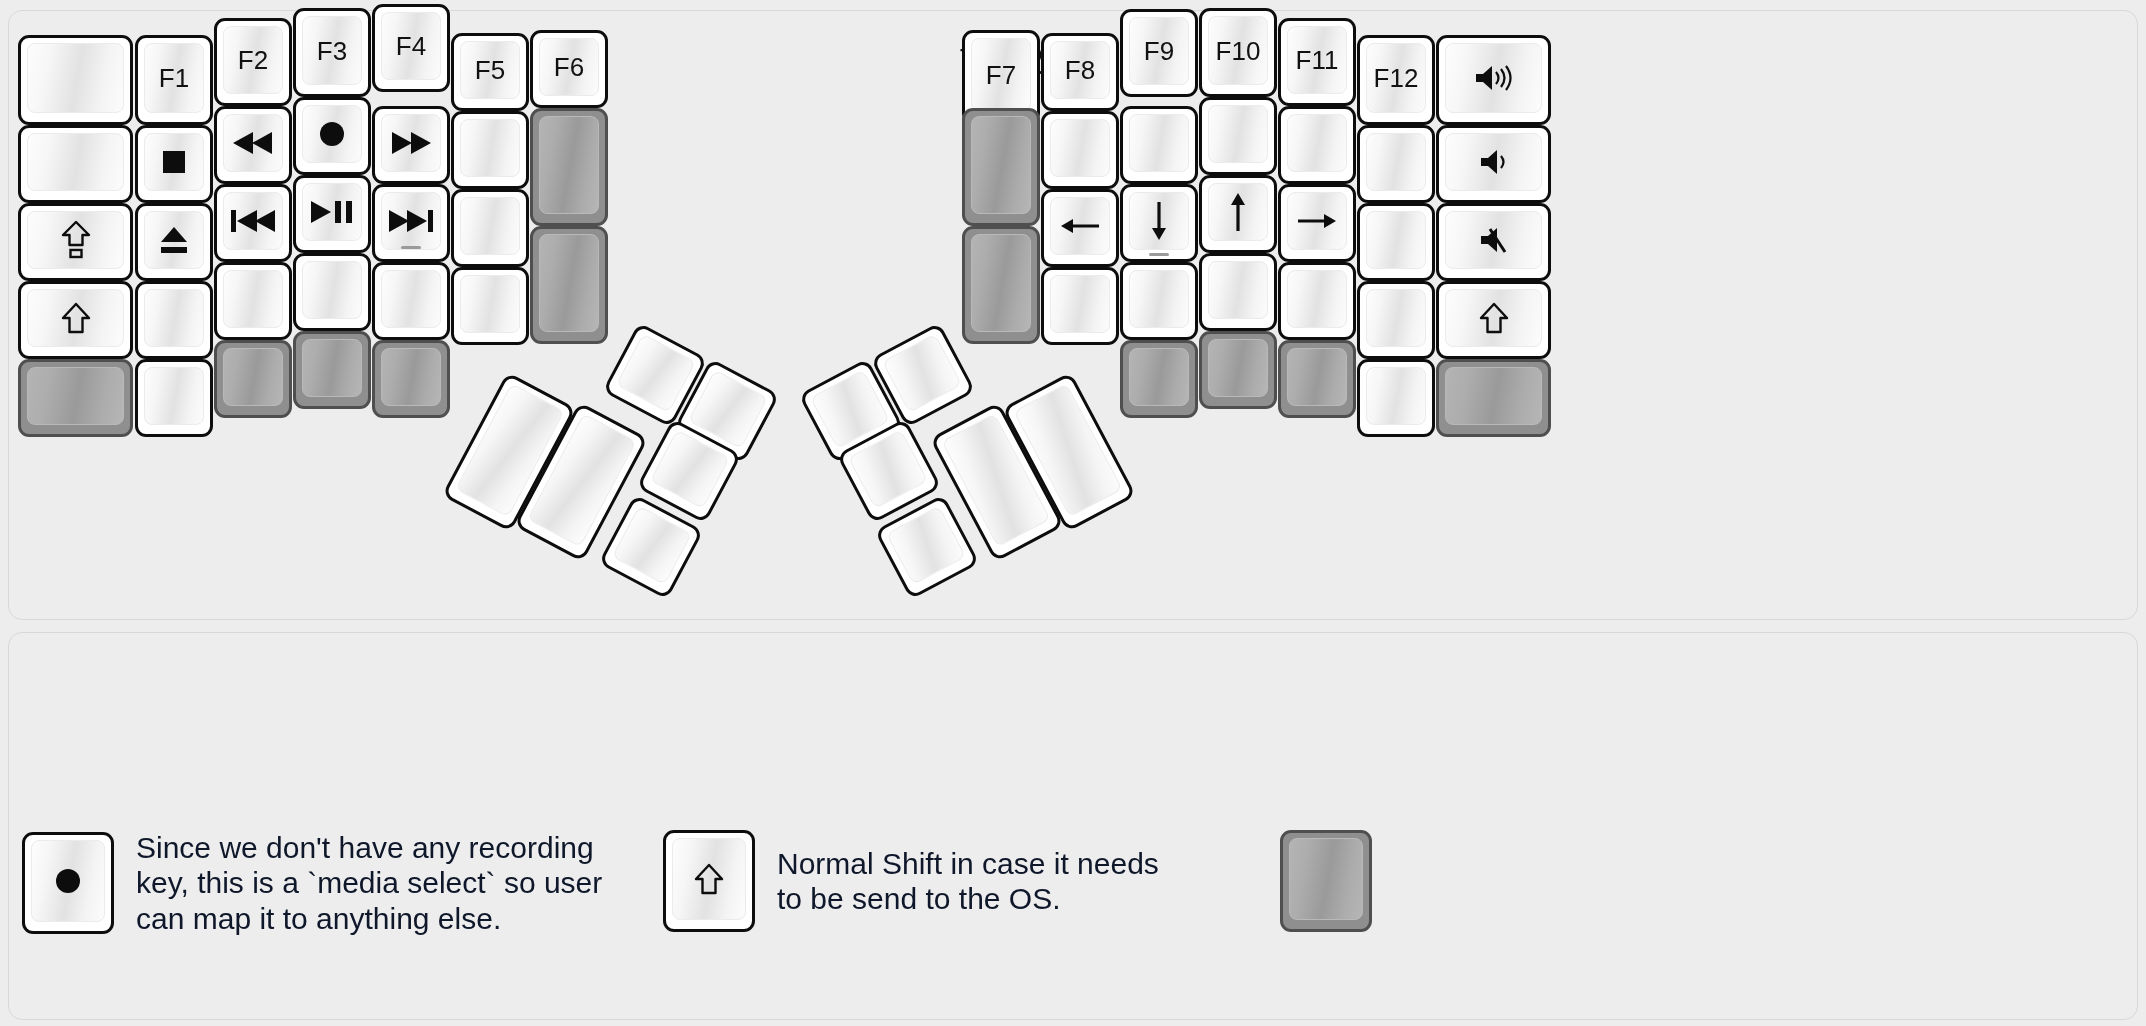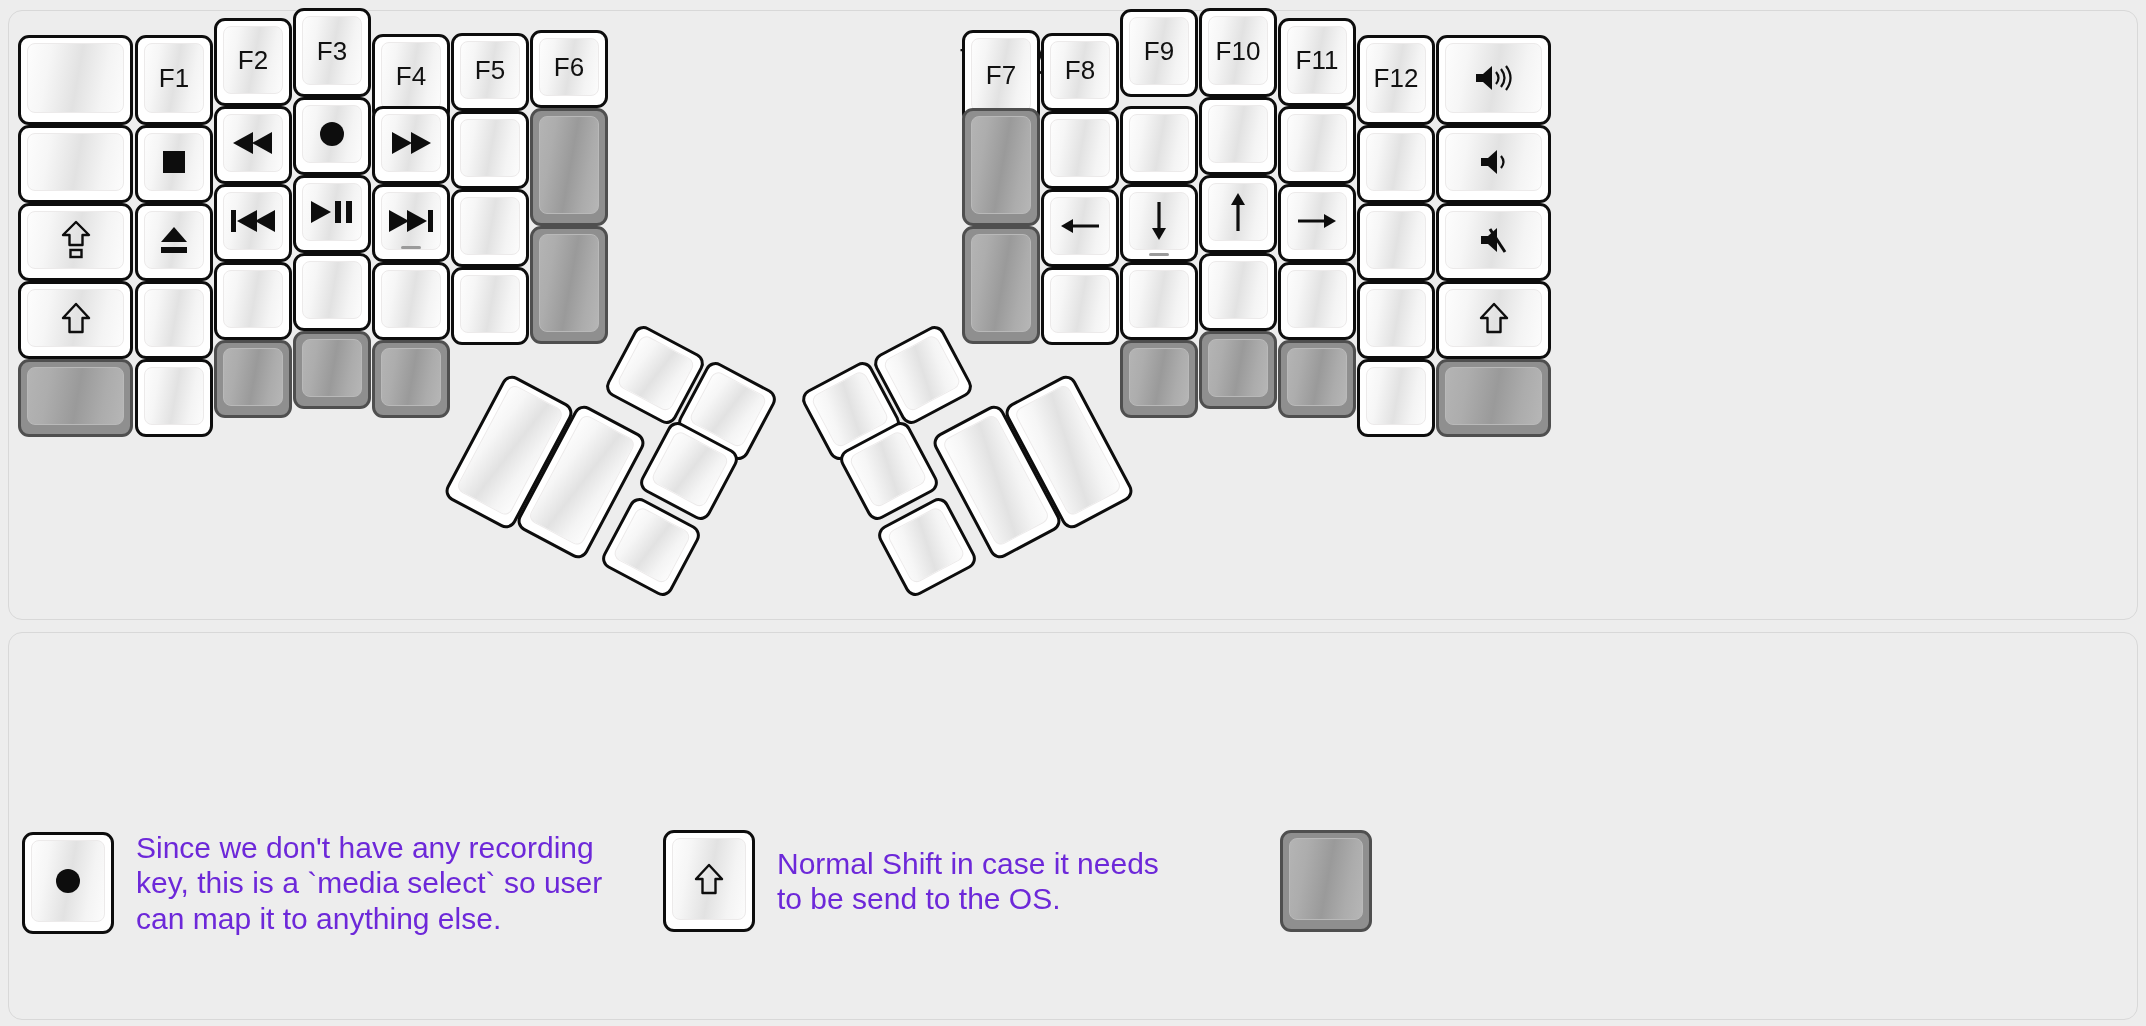--- a/index.html
+++ b/index.html
@@ -82,21 +82,21 @@
     position:absolute;left:6px;right:6px;top:5px;bottom:9px;border-radius:8px;
     background:linear-gradient(100deg,#fdfdfd 0%,#f6f6f6 22%,#e2e2e2 52%,#f4f4f4 78%,#fcfcfc 100%);
     border:1px solid #eceaea;display:flex;align-items:center;justify-content:center;
   }
   .legend-key.trans{border-color:#4f4f4f;background:#8f8f8f;}
   .legend-key.trans .cap{
     background:linear-gradient(100deg,#b4b4b4 0%,#adadad 22%,#9a9a9a 52%,#acacac 78%,#b6b6b6 100%);
     border:1px solid #b9b9b9;
   }
   .legend-text{
-    margin-left:22px;font-size:30px;line-height:1.18;color:#6d28d9;white-space:pre-line;
+    margin-left:22px;font-size:30px;line-height:1.18;color:#0f172a;white-space:pre-line;
   }
 </style>
 </head>
 <body>
 
 <div id="stage">
 
   <div class="panel" id="kbd-panel"></div>
   <div class="panel" id="legend-panel"></div>
 
@@ -235,21 +235,21 @@
       <div class="key" style="left: 293px; top: 253px; width: 78px; height: 78px;">
         <div class="cap">
           <div class="lbl"></div>
         </div>
       </div>
       <div class="key trans" style="left: 293px; top: 331px; width: 78px; height: 78px;">
         <div class="cap">
           <div class="lbl"></div>
         </div>
       </div>
-      <div class="key" style="left: 372px; top: 34px; width: 78px; height: 88px;">
+      <div class="key" style="left: 372px; top: 4px; width: 78px; height: 88px;">
         <div class="cap">
           <div class="lbl">F4</div>
         </div>
       </div>
       <div class="key" style="left: 372px; top: 106px; width: 78px; height: 78px;">
         <div class="cap">
           <div class="lbl glyph">
             <svg class="ic" width="44" height="28" viewBox="0 0 44 28">
               <path d="M23 14 L3 3 L3 25 Z" fill="#0d0d0d"></path>
               <path d="M42 14 L22 3 L22 25 Z" fill="#0d0d0d"></path>

